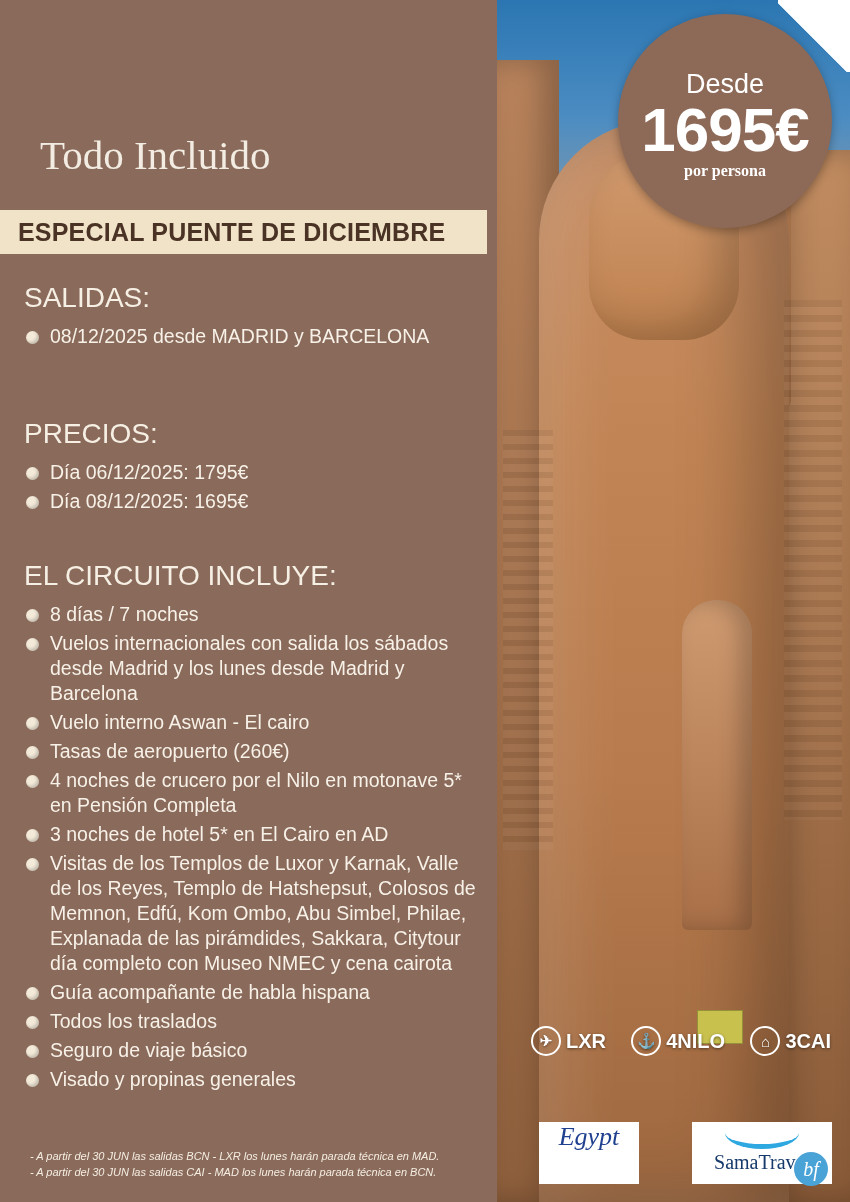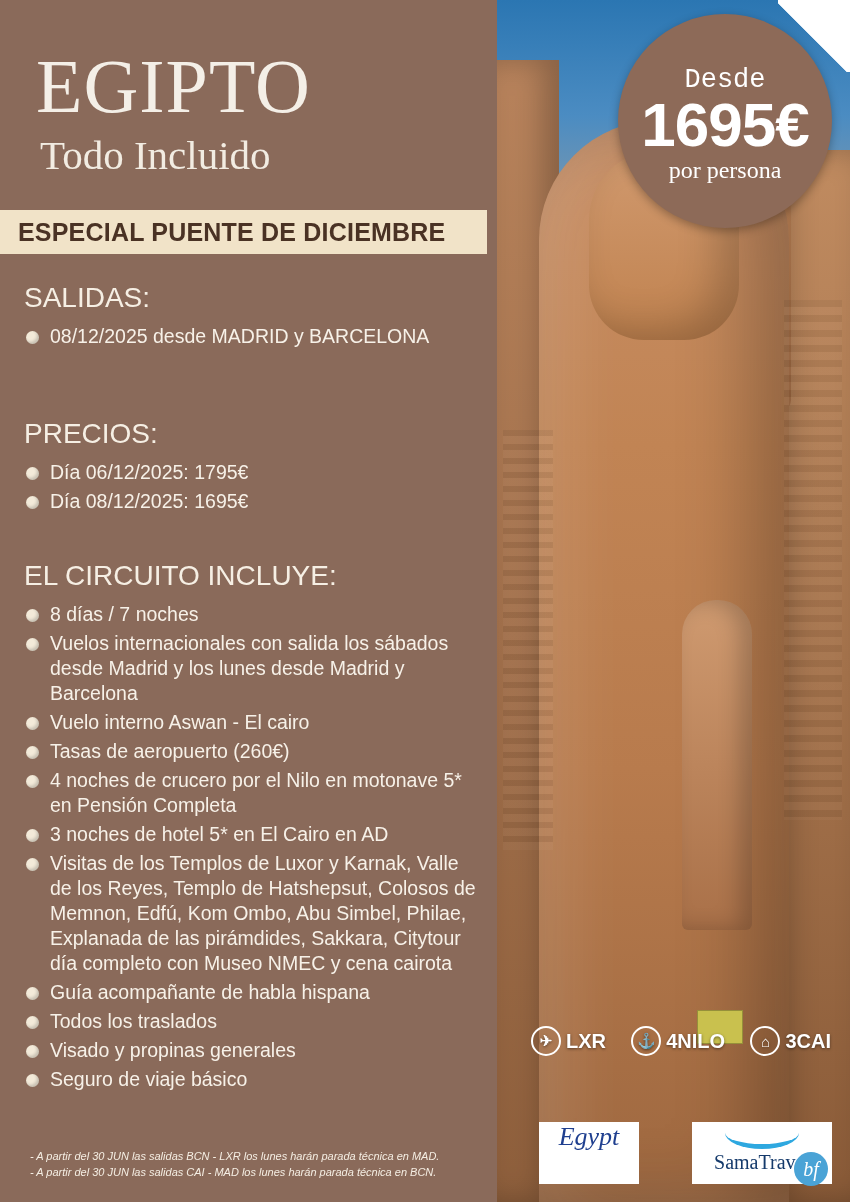--- a/index.html
+++ b/index.html
@@ -131,26 +131,26 @@
 
   
   .badge {
     position: absolute; right: 18px; top: 14px;
     width: 214px; height: 214px; border-radius: 50%;
     background: #8d6a58;
     box-shadow: 0 3px 10px rgba(0,0,0,.3);
     color: #fff; text-align: center;
     display: flex; flex-direction: column; align-items: center; justify-content: center;
   }
-  .badge .desde { font-size: 27px; font-family: Liberation Mono, monospace; margin-top: 6px; }
+  .badge .desde { font-size: 27px; font-family: Liberation Sans, sans-serif; margin-top: 6px; }
   .badge .price {
     font-size: 62px; font-weight: bold; line-height: 60px; letter-spacing: -1px;
     font-family: "Liberation Sans", sans-serif;
   }
-  .badge .per { font-size: 24px; font-family: "Liberation Serif", serif; margin-top: 2px; }
+  .badge .per { font-size: 16px; font-family: "Liberation Serif", serif; margin-top: 2px; font-weight: bold; }
   .bf-circle {
     position: absolute; right: 22px; bottom: 16px;
     width: 34px; height: 34px; border-radius: 50%;
     background: #4aa3d6; color: #fff; font-size: 20px; font-style: italic;
     display: flex; align-items: center; justify-content: center;
     font-family: "Liberation Serif", serif;
   }
   .corner-fold {
     position: absolute; right: 0; top: 0; width: 72px; height: 72px;
     background: linear-gradient(225deg, #ffffff 0%, #ffffff 52%, rgba(255,255,255,0) 52.5%);
@@ -236,21 +236,20 @@
 
   <div class="corner-fold"></div>
   <div class="badge">
     <div class="desde">Desde</div>
     <div class="price">1695€</div>
     <div class="per">por persona</div>
   </div>
   <div class="bf-circle">bf</div>
 
   <div class="left">
-    <div class="title">EGIPTO</div>
     <div class="subtitle">Todo Incluido</div>
 
     <div class="ribbon">
       <span>ESPECIAL PUENTE DE DICIEMBRE</span>
     </div>
 
     <div class="block" style="top:282px;">
       <div class="section-head">SALIDAS:</div>
       <ul class="bullets">
         <li>08/12/2025 desde MADRID y BARCELONA</li>
@@ -270,22 +269,22 @@
       <ul class="bullets">
         <li>8 días / 7 noches</li>
         <li>Vuelos internacionales con salida los sábados desde Madrid y los lunes desde Madrid y Barcelona</li>
         <li>Vuelo interno Aswan - El cairo</li>
         <li>Tasas de aeropuerto (260€)</li>
         <li>4 noches de crucero por el Nilo en motonave 5* en Pensión Completa</li>
         <li>3 noches de hotel 5* en El Cairo en AD</li>
         <li>Visitas de los Templos de Luxor y Karnak, Valle de los Reyes, Templo de Hatshepsut, Colosos de Memnon, Edfú, Kom Ombo, Abu Simbel, Philae, Explanada de las pirámdides, Sakkara, Citytour día completo con Museo NMEC y cena cairota</li>
         <li>Guía acompañante de habla hispana</li>
         <li>Todos los traslados</li>
+        <li>Seguro de viaje básico</li>
         <li>Visado y propinas generales</li>
-        <li>Seguro de viaje básico</li>
       </ul>
     </div>
 
     <div class="footnotes">
       <div>- A partir del 30 JUN las salidas BCN - LXR  los lunes harán parada técnica en MAD.</div>
       <div>- A partir del 30 JUN las salidas CAI - MAD los lunes harán parada técnica en BCN.</div>
     </div>
   </div>
 
 </div>

